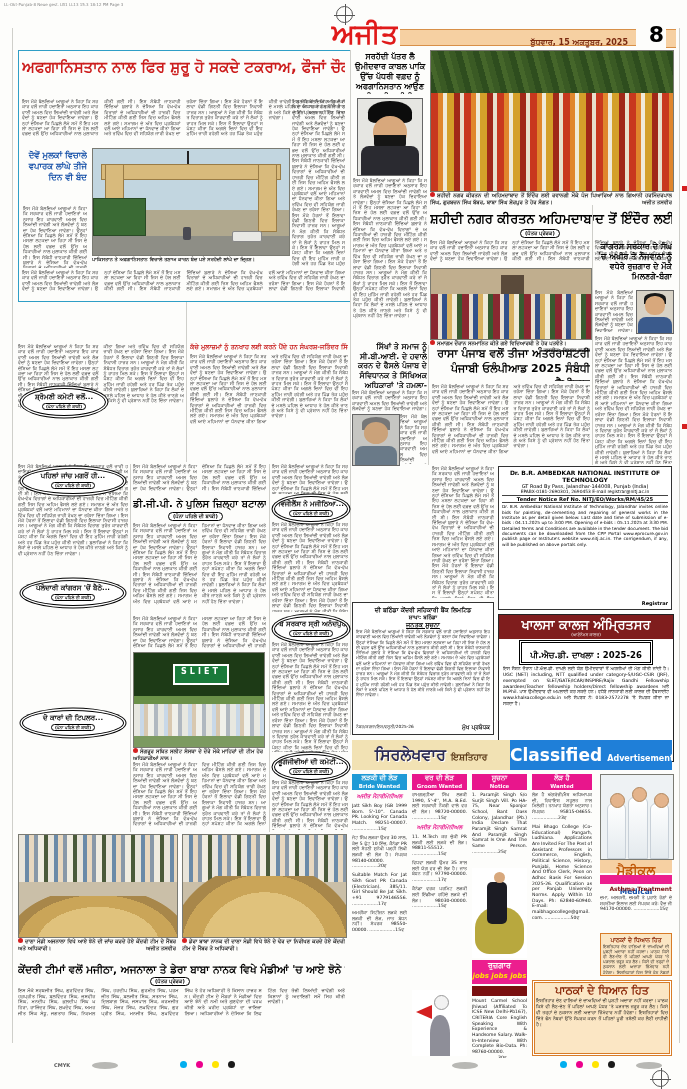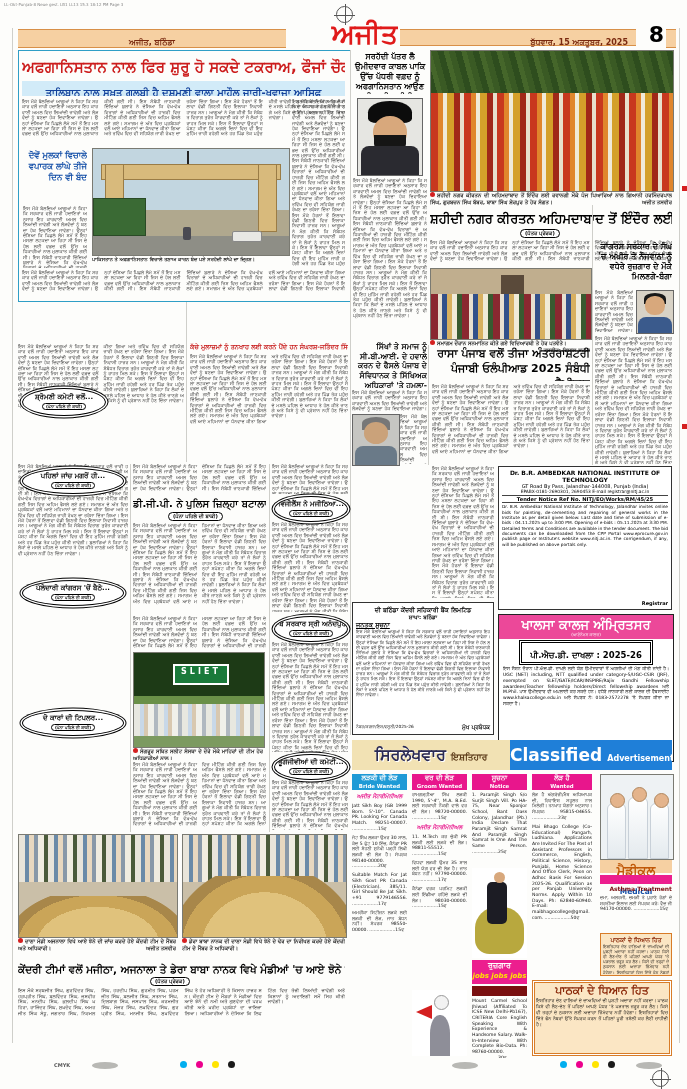--- a/index.html
+++ b/index.html
@@ -92,35 +92,29 @@
 <div class="page">
 
   <div class="abs" style="left:4px;top:2px;width:420px;height:7px;font-size:4px;color:#888;white-space:nowrap;overflow:hidden">LL-Okt-Punjab-8 Neue gest. LB1 LL13 15.3 18:12 PM Page 3</div>
   <div class="regcross" style="left:336px;top:6px"></div>
   <div class="regcross" style="left:652px;top:1070px"></div>
   <div class="vline" style="left:12px;top:28px;height:1015px"></div>
   <div class="vline" style="left:679px;top:28px;height:1015px"></div>
   <div class="abs" style="left:682px;top:186px;width:5px;height:5px;background:#d42020"></div>
   <div class="abs" style="left:682px;top:424px;width:5px;height:5px;background:#d42020"></div>
 
-  <div class="abs peach" style="left:18px;top:29px;width:268px;height:17px;text-align:center">
-    <span style="font-size:8px;font-weight:bold;color:#7a2a10;line-height:17px">ਅਜੀਤ, ਬਠਿੰਡਾ</span>
-  </div>
   <div class="hl nw" style="left:288px;top:18px;width:110px;height:32px;font-size:27px;color:#e01a1a;line-height:32px">ਅਜੀਤ</div>
   <div class="abs peach" style="left:400px;top:29px;width:236px;height:17px;text-align:right;padding-right:8px;box-sizing:border-box">
     <span style="font-size:8px;font-weight:bold;color:#7a2a10;line-height:17px">ਬੁੱਧਵਾਰ, 15 ਅਕਤੂਬਰ, 2025</span>
   </div>
   <div class="hl nw" style="left:640px;top:22px;width:24px;height:26px;font-size:22px;line-height:26px">8</div>
   <div class="abs peach" style="left:666px;top:29px;width:10px;height:17px"></div>
 
   <div class="abs" style="left:18px;top:50px;width:331px;height:250px;border:1.5px solid #2f9ec6"></div>
   <div class="hl nw" style="left:22px;top:57px;width:323px;height:21px;font-size:15px;line-height:21px;color:#cc1d1d">ਅਫਗਾਨਿਸਤਾਨ ਨਾਲ ਫਿਰ ਸ਼ੁਰੂ ਹੋ ਸਕਦੇ ਟਕਰਾਅ, ਫੌਜਾਂ ਚੌਕਸ-ਪਾਕਿ</div>
-  <div class="abs" style="left:22px;top:81px;width:323px;height:15px;background:#d2ebf8;text-align:center;overflow:hidden">
-    <span style="font-size:10px;font-weight:bold;color:#15439c;line-height:15px;white-space:nowrap">ਤਾਲਿਬਾਨ ਨਾਲ ਸਖ਼ਤ ਗਲਬੀ ਹੈ ਦੁਸ਼ਮਣੀ ਵਾਲਾ ਮਾਹੌਲ ਜਾਰੀ-ਖਵਾਜਾ ਆਸਿਫ</span>
-  </div>
   <div class="gk c4" style="left:22px;top:99px;width:323px;height:46px">ਇਸ ਮੌਕੇ ਬੋਲਦਿਆਂ ਆਗੂਆਂ ਨੇ ਕਿਹਾ ਕਿ ਸਰਕਾਰ ਵਲੋਂ ਜਾਰੀ ਹਦਾਇਤਾਂ ਅਨੁਸਾਰ ਇਹ ਕਾਰਵਾਈ ਅਮਲ ਵਿਚ ਲਿਆਂਦੀ ਜਾਵੇਗੀ ਅਤੇ ਲੋੜਵੰਦਾਂ ਨੂੰ ਬਣਦਾ ਹੱਕ ਦਿਵਾਇਆ ਜਾਵੇਗਾ। ਉਨ੍ਹਾਂ ਦੱਸਿਆ ਕਿ ਪਿਛਲੇ ਲੰਮੇ ਸਮੇਂ ਤੋਂ ਇਹ ਮਸਲਾ ਲਟਕਦਾ ਆ ਰਿਹਾ ਸੀ ਜਿਸ ਦੇ ਹੱਲ ਲਈ ਵਫ਼ਦ ਵਲੋਂ ਉੱਚ ਅਧਿਕਾਰੀਆਂ ਨਾਲ ਮੁਲਾਕਾਤ ਕੀਤੀ ਗਈ ਸੀ। ਇਸ ਸੰਬੰਧੀ ਜਾਣਕਾਰੀ ਦਿੰਦਿਆਂ ਬੁਲਾਰੇ ਨੇ ਦੱਸਿਆ ਕਿ ਵੱਖ-ਵੱਖ ਵਿਭਾਗਾਂ ਦੇ ਅਧਿਕਾਰੀਆਂ ਦੀ ਹਾਜ਼ਰੀ ਵਿਚ ਮੀਟਿੰਗ ਕੀਤੀ ਗਈ ਜਿਸ ਵਿਚ ਅਹਿਮ ਫੈਸਲੇ ਲਏ ਗਏ। ਸਮਾਗਮ ਦੇ ਅੰਤ ਵਿਚ ਪ੍ਰਬੰਧਕਾਂ ਵਲੋਂ ਆਏ ਮਹਿਮਾਨਾਂ ਦਾ ਧੰਨਵਾਦ ਕੀਤਾ ਗਿਆ ਅਤੇ ਭਵਿੱਖ ਵਿਚ ਵੀ ਸਹਿਯੋਗ ਜਾਰੀ ਰੱਖਣ ਦਾ ਭਰੋਸਾ ਦਿੱਤਾ ਗਿਆ। ਇਸ ਮੌਕੇ ਹੋਰਨਾਂ ਤੋਂ ਇਲਾਵਾ ਵੱਡੀ ਗਿਣਤੀ ਵਿਚ ਇਲਾਕਾ ਨਿਵਾਸੀ ਹਾਜ਼ਰ ਸਨ। ਆਗੂਆਂ ਨੇ ਮੰਗ ਕੀਤੀ ਕਿ ਸੰਬੰਧਤ ਵਿਭਾਗ ਤੁਰੰਤ ਕਾਰਵਾਈ ਕਰੇ ਤਾਂ ਜੋ ਲੋਕਾਂ ਨੂੰ ਰਾਹਤ ਮਿਲ ਸਕੇ। ਇਸ ਤੋਂ ਇਲਾਵਾ ਉਨ੍ਹਾਂ ਸਪੱਸ਼ਟ ਕੀਤਾ ਕਿ ਅਗਲੇ ਦਿਨਾਂ ਵਿਚ ਵੀ ਇਹ ਮੁਹਿੰਮ ਜਾਰੀ ਰਹੇਗੀ ਅਤੇ ਹਰ ਪਿੰਡ ਤੱਕ ਪਹੁੰਚ ਕੀਤੀ ਜਾਵੇਗੀ। ਬੁਲਾਰਿਆਂ ਨੇ ਕਿਹਾ ਕਿ ਲੋਕਾਂ ਦੇ ਮਸਲੇ ਪਹਿਲ ਦੇ ਆਧਾਰ ਤੇ ਹੱਲ ਕੀਤੇ ਜਾਣਗੇ ਅਤੇ ਕਿਸੇ ਨੂੰ ਵੀ ਪ੍ਰੇਸ਼ਾਨ ਨਹੀਂ ਹੋਣ ਦਿੱਤਾ ਜਾਵੇਗਾ।</div>
   <div class="hl" style="left:23px;top:150px;width:64px;height:52px;font-size:8.5px;line-height:1.3;color:#1550a8">ਦੋਵੇਂ ਮੁਲਕਾਂ ਵਿਚਾਲੇ ਵਪਾਰਕ ਲਾਂਘੇ ਤੀਜੇ ਦਿਨ ਵੀ ਬੰਦ</div>
   <div class="gk" style="left:23px;top:206px;width:64px;height:62px">ਇਸ ਮੌਕੇ ਬੋਲਦਿਆਂ ਆਗੂਆਂ ਨੇ ਕਿਹਾ ਕਿ ਸਰਕਾਰ ਵਲੋਂ ਜਾਰੀ ਹਦਾਇਤਾਂ ਅਨੁਸਾਰ ਇਹ ਕਾਰਵਾਈ ਅਮਲ ਵਿਚ ਲਿਆਂਦੀ ਜਾਵੇਗੀ ਅਤੇ ਲੋੜਵੰਦਾਂ ਨੂੰ ਬਣਦਾ ਹੱਕ ਦਿਵਾਇਆ ਜਾਵੇਗਾ। ਉਨ੍ਹਾਂ ਦੱਸਿਆ ਕਿ ਪਿਛਲੇ ਲੰਮੇ ਸਮੇਂ ਤੋਂ ਇਹ ਮਸਲਾ ਲਟਕਦਾ ਆ ਰਿਹਾ ਸੀ ਜਿਸ ਦੇ ਹੱਲ ਲਈ ਵਫ਼ਦ ਵਲੋਂ ਉੱਚ ਅਧਿਕਾਰੀਆਂ ਨਾਲ ਮੁਲਾਕਾਤ ਕੀਤੀ ਗਈ ਸੀ। ਇਸ ਸੰਬੰਧੀ ਜਾਣਕਾਰੀ ਦਿੰਦਿਆਂ ਬੁਲਾਰੇ ਨੇ ਦੱਸਿਆ ਕਿ ਵੱਖ-ਵੱਖ ਵਿਭਾਗਾਂ ਦੇ ਅਧਿਕਾਰੀਆਂ ਦੀ ਹਾਜ਼ਰੀ ਵਿਚ ਮੀਟਿੰਗ ਕੀਤੀ ਗਈ ਜਿਸ ਵਿਚ ਅਹਿਮ ਫੈਸਲੇ ਲਏ ਗਏ। ਸਮਾਗਮ ਦੇ ਅੰਤ ਵਿਚ ਪ੍ਰਬੰਧਕਾਂ ਵਲੋਂ ਆਏ ਮਹਿਮਾਨਾਂ ਦਾ ਧੰਨਵਾਦ ਕੀਤਾ ਗਿਆ ਅਤੇ ਭਵਿੱਖ ਵਿਚ ਵੀ ਸਹਿਯੋਗ ਜਾਰੀ ਰੱਖਣ ਦਾ ਭਰੋਸਾ ਦਿੱਤਾ ਗਿਆ। ਇਸ ਮੌਕੇ ਹੋਰਨਾਂ ਤੋਂ ਇਲਾਵਾ ਵੱਡੀ ਗਿਣਤੀ ਵਿਚ ਇਲਾਕਾ ਨਿਵਾਸੀ ਹਾਜ਼ਰ ਸਨ। ਆਗੂਆਂ ਨੇ ਮੰਗ ਕੀਤੀ ਕਿ ਸੰਬੰਧਤ ਵਿਭਾਗ ਤੁਰੰਤ ਕਾਰਵਾਈ ਕਰੇ ਤਾਂ ਜੋ ਲੋਕਾਂ ਨੂੰ ਰਾਹਤ ਮਿਲ ਸਕੇ। ਇਸ ਤੋਂ ਇਲਾਵਾ ਉਨ੍ਹਾਂ ਸਪੱਸ਼ਟ ਕੀਤਾ ਕਿ ਅਗਲੇ ਦਿਨਾਂ ਵਿਚ ਵੀ ਇਹ ਮੁਹਿੰਮ ਜਾਰੀ ਰਹੇਗੀ ਅਤੇ ਹਰ ਪਿੰਡ ਤੱਕ ਪਹੁੰਚ ਕੀਤੀ ਜਾਵੇਗੀ। ਬੁਲਾਰਿਆਂ ਨੇ ਕਿਹਾ ਕਿ ਲੋਕਾਂ ਦੇ ਮਸਲੇ ਪਹਿਲ ਦੇ ਆਧਾਰ ਤੇ ਹੱਲ ਕੀਤੇ ਜਾਣਗੇ ਅਤੇ ਕਿਸੇ ਨੂੰ ਵੀ ਪ੍ਰੇਸ਼ਾਨ ਨਹੀਂ ਹੋਣ ਦਿੱਤਾ ਜਾਵੇਗਾ।</div>
   <div class="photo gate" style="left:92px;top:148px;width:196px;height:106px">
     <div class="g-beam"></div>
     <div class="g-p1"></div>
     <div class="g-p2"></div>
     <div class="g-tarp"></div>
     <div class="g-flag"></div>
     <div class="g-car"></div>
@@ -226,21 +220,21 @@
   <div class="box" style="left:498px;top:466px;width:174px;height:144px;padding:3px;box-sizing:border-box">
     <div style="font-size:6px;font-weight:bold;text-align:center;line-height:1.1">Dr. B.R. AMBEDKAR NATIONAL INSTITUTE OF TECHNOLOGY</div>
     <div style="font-size:5px;text-align:center">GT Road By Pass, Jalandhar-144008, Punjab (India)</div>
     <div style="font-size:4.4px;text-align:center">EPABX-0181-2690301, 2690453 E-mail registrar@nitj.ac.in</div>
     <div style="font-size:5.2px;font-weight:bold;text-align:center;border-top:1px solid #444;border-bottom:1px solid #444;margin:1px 0">Tender Notice Ref No. NITJ/EO/Works/RM/45/25</div>
     <div style="font-size:4.3px;line-height:1.25;text-align:justify;height:96px;overflow:hidden">Dr. B.R. Ambedkar National Institute of Technology, Jalandhar invites online bids for painting, de-cementing and repairing of general works in the Institute as per detail given below: Last date and time of submission of e-bids : 04.11.2025 up to 3:00 PM. Opening of e-bids : 05.11.2025 at 3:30 PM. Detailed Terms and Conditions are available in the tender document. The bid documents can be downloaded from the CPP Portal www.eprocure.gov.in publish page or Institute's website www.nitj.ac.in. The corrigendum, if any, will be published on above portals only.</div>
     <div style="font-size:5px;font-weight:bold;text-align:right">Registrar</div>
   </div>
 
   <div class="khl" style="left:498px;top:614px;width:174px;height:146px">
-    <div style="background:#ec4899;color:#fff;text-align:center;padding:2px 2px">
+    <div style="background:#7f1d1d;color:#fff;text-align:center;padding:2px 2px">
       <div style="font-size:13px;font-weight:bold;line-height:15px">ਖਾਲਸਾ ਕਾਲਜ ਅੰਮ੍ਰਿਤਸਰ</div>
       <div style="font-size:4.2px">(ਆਟੋਨੋਮਸ ਕਾਲਜ)</div>
     </div>
     <div style="margin:3px 22px;border:1px solid #000;outline:1px solid #000;outline-offset:1px;text-align:center">
       <span style="font-size:8.5px;font-weight:bold;line-height:13px">ਪੀ.ਐਚ.ਡੀ. ਦਾਖਲਾ : 2025-26</span>
     </div>
     <div style="font-size:4.5px;line-height:1.3;text-align:justify;margin:2px 4px;height:74px;overflow:hidden">ਇਸ ਸੈਸ਼ਨ ਦੌਰਾਨ ਪੀ.ਐਚ.ਡੀ. ਦਾਖਲੇ ਲਈ ਯੋਗ ਉਮੀਦਵਾਰਾਂ ਤੋਂ ਅਰਜ਼ੀਆਂ ਦੀ ਮੰਗ ਕੀਤੀ ਜਾਂਦੀ ਹੈ। UGC (NET) including, NTT qualified under category-5/UGC-CSIR (JRF), exempted on SLET/GATE/ICAR/INSPIRE/Rajiv Gandhi Fellowship awardees/Teacher fellowship holders/Direct fellowship awardees ਅਤੇ M.Phil. ਪਾਸ ਉਮੀਦਵਾਰ ਵੀ ਅਪਲਾਈ ਕਰ ਸਕਦੇ ਹਨ। ਵਧੇਰੇ ਜਾਣਕਾਰੀ ਲਈ ਕਾਲਜ ਦੀ ਵੈੱਬਸਾਈਟ www.khalsacollege.edu.in ਅਤੇ ਸੰਪਰਕ ਨੰ: 0183-2572278 'ਤੇ ਸੰਪਰਕ ਕੀਤਾ ਜਾ ਸਕਦਾ ਹੈ।</div>
     <div style="background:#111;color:#fff;text-align:center;margin:0 10px">
       <span style="font-size:5.8px;font-weight:bold;line-height:9px">ਅਰਜ਼ੀਆਂ ਦੇਣ ਦੀ ਆਖਰੀ ਮਿਤੀ : 27th October, 2025</span>
     </div>
@@ -264,21 +258,21 @@
   <div class="gk" style="left:272px;top:642px;width:76px;height:110px">ਇਸ ਮੌਕੇ ਬੋਲਦਿਆਂ ਆਗੂਆਂ ਨੇ ਕਿਹਾ ਕਿ ਸਰਕਾਰ ਵਲੋਂ ਜਾਰੀ ਹਦਾਇਤਾਂ ਅਨੁਸਾਰ ਇਹ ਕਾਰਵਾਈ ਅਮਲ ਵਿਚ ਲਿਆਂਦੀ ਜਾਵੇਗੀ ਅਤੇ ਲੋੜਵੰਦਾਂ ਨੂੰ ਬਣਦਾ ਹੱਕ ਦਿਵਾਇਆ ਜਾਵੇਗਾ। ਉਨ੍ਹਾਂ ਦੱਸਿਆ ਕਿ ਪਿਛਲੇ ਲੰਮੇ ਸਮੇਂ ਤੋਂ ਇਹ ਮਸਲਾ ਲਟਕਦਾ ਆ ਰਿਹਾ ਸੀ ਜਿਸ ਦੇ ਹੱਲ ਲਈ ਵਫ਼ਦ ਵਲੋਂ ਉੱਚ ਅਧਿਕਾਰੀਆਂ ਨਾਲ ਮੁਲਾਕਾਤ ਕੀਤੀ ਗਈ ਸੀ। ਇਸ ਸੰਬੰਧੀ ਜਾਣਕਾਰੀ ਦਿੰਦਿਆਂ ਬੁਲਾਰੇ ਨੇ ਦੱਸਿਆ ਕਿ ਵੱਖ-ਵੱਖ ਵਿਭਾਗਾਂ ਦੇ ਅਧਿਕਾਰੀਆਂ ਦੀ ਹਾਜ਼ਰੀ ਵਿਚ ਮੀਟਿੰਗ ਕੀਤੀ ਗਈ ਜਿਸ ਵਿਚ ਅਹਿਮ ਫੈਸਲੇ ਲਏ ਗਏ। ਸਮਾਗਮ ਦੇ ਅੰਤ ਵਿਚ ਪ੍ਰਬੰਧਕਾਂ ਵਲੋਂ ਆਏ ਮਹਿਮਾਨਾਂ ਦਾ ਧੰਨਵਾਦ ਕੀਤਾ ਗਿਆ ਅਤੇ ਭਵਿੱਖ ਵਿਚ ਵੀ ਸਹਿਯੋਗ ਜਾਰੀ ਰੱਖਣ ਦਾ ਭਰੋਸਾ ਦਿੱਤਾ ਗਿਆ। ਇਸ ਮੌਕੇ ਹੋਰਨਾਂ ਤੋਂ ਇਲਾਵਾ ਵੱਡੀ ਗਿਣਤੀ ਵਿਚ ਇਲਾਕਾ ਨਿਵਾਸੀ ਹਾਜ਼ਰ ਸਨ। ਆਗੂਆਂ ਨੇ ਮੰਗ ਕੀਤੀ ਕਿ ਸੰਬੰਧਤ ਵਿਭਾਗ ਤੁਰੰਤ ਕਾਰਵਾਈ ਕਰੇ ਤਾਂ ਜੋ ਲੋਕਾਂ ਨੂੰ ਰਾਹਤ ਮਿਲ ਸਕੇ। ਇਸ ਤੋਂ ਇਲਾਵਾ ਉਨ੍ਹਾਂ ਸਪੱਸ਼ਟ ਕੀਤਾ ਕਿ ਅਗਲੇ ਦਿਨਾਂ ਵਿਚ ਵੀ ਇਹ ਮੁਹਿੰਮ ਜਾਰੀ ਰਹੇਗੀ ਅਤੇ ਹਰ ਪਿੰਡ ਤੱਕ ਪਹੁੰਚ ਕੀਤੀ ਜਾਵੇਗੀ। ਬੁਲਾਰਿਆਂ ਨੇ ਕਿਹਾ ਕਿ ਲੋਕਾਂ ਦੇ ਮਸਲੇ ਪਹਿਲ ਦੇ ਆਧਾਰ ਤੇ ਹੱਲ ਕੀਤੇ ਜਾਣਗੇ ਅਤੇ ਕਿਸੇ ਨੂੰ ਵੀ ਪ੍ਰੇਸ਼ਾਨ ਨਹੀਂ ਹੋਣ ਦਿੱਤਾ ਜਾਵੇਗਾ।</div>
   <div class="oval" style="left:274px;top:754px;width:72px;height:24px">
     <span class="jmain">ਭੂਗੋਜੀਵੀਆਂ ਦੀ ਕਮੇਟੀ...</span>
     <span class="jtag">(ਪੰਨਾ ਪਹਿਲੇ ਦੀ ਬਾਕੀ)</span>
   </div>
   <div class="gk" style="left:272px;top:780px;width:76px;height:50px">ਇਸ ਮੌਕੇ ਬੋਲਦਿਆਂ ਆਗੂਆਂ ਨੇ ਕਿਹਾ ਕਿ ਸਰਕਾਰ ਵਲੋਂ ਜਾਰੀ ਹਦਾਇਤਾਂ ਅਨੁਸਾਰ ਇਹ ਕਾਰਵਾਈ ਅਮਲ ਵਿਚ ਲਿਆਂਦੀ ਜਾਵੇਗੀ ਅਤੇ ਲੋੜਵੰਦਾਂ ਨੂੰ ਬਣਦਾ ਹੱਕ ਦਿਵਾਇਆ ਜਾਵੇਗਾ। ਉਨ੍ਹਾਂ ਦੱਸਿਆ ਕਿ ਪਿਛਲੇ ਲੰਮੇ ਸਮੇਂ ਤੋਂ ਇਹ ਮਸਲਾ ਲਟਕਦਾ ਆ ਰਿਹਾ ਸੀ ਜਿਸ ਦੇ ਹੱਲ ਲਈ ਵਫ਼ਦ ਵਲੋਂ ਉੱਚ ਅਧਿਕਾਰੀਆਂ ਨਾਲ ਮੁਲਾਕਾਤ ਕੀਤੀ ਗਈ ਸੀ। ਇਸ ਸੰਬੰਧੀ ਜਾਣਕਾਰੀ ਦਿੰਦਿਆਂ ਬੁਲਾਰੇ ਨੇ ਦੱਸਿਆ ਕਿ ਵੱਖ-ਵੱਖ ਵਿਭਾਗਾਂ ਦੇ ਅਧਿਕਾਰੀਆਂ ਦੀ ਹਾਜ਼ਰੀ ਵਿਚ ਮੀਟਿੰਗ ਕੀਤੀ ਗਈ ਜਿਸ ਵਿਚ ਅਹਿਮ ਫੈਸਲੇ ਲਏ ਗਏ। ਸਮਾਗਮ ਦੇ ਅੰਤ ਵਿਚ ਪ੍ਰਬੰਧਕਾਂ ਵਲੋਂ ਆਏ ਮਹਿਮਾਨਾਂ ਦਾ ਧੰਨਵਾਦ ਕੀਤਾ ਗਿਆ ਅਤੇ ਭਵਿੱਖ ਵਿਚ ਵੀ ਸਹਿਯੋਗ ਜਾਰੀ ਰੱਖਣ ਦਾ ਭਰੋਸਾ ਦਿੱਤਾ ਗਿਆ। ਇਸ ਮੌਕੇ ਹੋਰਨਾਂ ਤੋਂ ਇਲਾਵਾ ਵੱਡੀ ਗਿਣਤੀ ਵਿਚ ਇਲਾਕਾ ਨਿਵਾਸੀ ਹਾਜ਼ਰ ਸਨ। ਆਗੂਆਂ ਨੇ ਮੰਗ ਕੀਤੀ ਕਿ ਸੰਬੰਧਤ ਵਿਭਾਗ ਤੁਰੰਤ ਕਾਰਵਾਈ ਕਰੇ ਤਾਂ ਜੋ ਲੋਕਾਂ ਨੂੰ ਰਾਹਤ ਮਿਲ ਸਕੇ। ਇਸ ਤੋਂ ਇਲਾਵਾ ਉਨ੍ਹਾਂ ਸਪੱਸ਼ਟ ਕੀਤਾ ਕਿ ਅਗਲੇ ਦਿਨਾਂ ਵਿਚ ਵੀ ਇਹ ਮੁਹਿੰਮ ਜਾਰੀ ਰਹੇਗੀ ਅਤੇ ਹਰ ਪਿੰਡ ਤੱਕ ਪਹੁੰਚ ਕੀਤੀ ਜਾਵੇਗੀ। ਬੁਲਾਰਿਆਂ ਨੇ ਕਿਹਾ ਕਿ ਲੋਕਾਂ ਦੇ ਮਸਲੇ ਪਹਿਲ ਦੇ ਆਧਾਰ ਤੇ ਹੱਲ ਕੀਤੇ ਜਾਣਗੇ ਅਤੇ ਕਿਸੇ ਨੂੰ ਵੀ ਪ੍ਰੇਸ਼ਾਨ ਨਹੀਂ ਹੋਣ ਦਿੱਤਾ ਜਾਵੇਗਾ।</div>
 
   <div class="box" style="left:352px;top:602px;width:142px;height:133px;padding:3px;box-sizing:border-box">
     <div style="font-size:6.2px;font-weight:bold;text-align:center">ਦੀ ਬਠਿੰਡਾ ਕੇਂਦਰੀ ਸਹਿਕਾਰੀ ਬੈਂਕ ਲਿਮਟਿਡ</div>
     <div style="font-size:5.5px;font-weight:bold;text-align:center">ਸ਼ਾਖਾ: ਬਠਿੰਡਾ</div>
-    <div style="font-size:6.5px;font-weight:bold;text-decoration:underline">ਜਨਤਕ ਸੂਚਨਾ</div>
+    <div style="font-size:6.5px;font-weight:bold;text-align:center;text-decoration:underline">ਜਨਤਕ ਸੂਚਨਾ</div>
     <div style="font-size:4.2px;line-height:1.25;text-align:justify;height:95px;overflow:hidden;word-break:break-all">ਇਸ ਮੌਕੇ ਬੋਲਦਿਆਂ ਆਗੂਆਂ ਨੇ ਕਿਹਾ ਕਿ ਸਰਕਾਰ ਵਲੋਂ ਜਾਰੀ ਹਦਾਇਤਾਂ ਅਨੁਸਾਰ ਇਹ ਕਾਰਵਾਈ ਅਮਲ ਵਿਚ ਲਿਆਂਦੀ ਜਾਵੇਗੀ ਅਤੇ ਲੋੜਵੰਦਾਂ ਨੂੰ ਬਣਦਾ ਹੱਕ ਦਿਵਾਇਆ ਜਾਵੇਗਾ। ਉਨ੍ਹਾਂ ਦੱਸਿਆ ਕਿ ਪਿਛਲੇ ਲੰਮੇ ਸਮੇਂ ਤੋਂ ਇਹ ਮਸਲਾ ਲਟਕਦਾ ਆ ਰਿਹਾ ਸੀ ਜਿਸ ਦੇ ਹੱਲ ਲਈ ਵਫ਼ਦ ਵਲੋਂ ਉੱਚ ਅਧਿਕਾਰੀਆਂ ਨਾਲ ਮੁਲਾਕਾਤ ਕੀਤੀ ਗਈ ਸੀ। ਇਸ ਸੰਬੰਧੀ ਜਾਣਕਾਰੀ ਦਿੰਦਿਆਂ ਬੁਲਾਰੇ ਨੇ ਦੱਸਿਆ ਕਿ ਵੱਖ-ਵੱਖ ਵਿਭਾਗਾਂ ਦੇ ਅਧਿਕਾਰੀਆਂ ਦੀ ਹਾਜ਼ਰੀ ਵਿਚ ਮੀਟਿੰਗ ਕੀਤੀ ਗਈ ਜਿਸ ਵਿਚ ਅਹਿਮ ਫੈਸਲੇ ਲਏ ਗਏ। ਸਮਾਗਮ ਦੇ ਅੰਤ ਵਿਚ ਪ੍ਰਬੰਧਕਾਂ ਵਲੋਂ ਆਏ ਮਹਿਮਾਨਾਂ ਦਾ ਧੰਨਵਾਦ ਕੀਤਾ ਗਿਆ ਅਤੇ ਭਵਿੱਖ ਵਿਚ ਵੀ ਸਹਿਯੋਗ ਜਾਰੀ ਰੱਖਣ ਦਾ ਭਰੋਸਾ ਦਿੱਤਾ ਗਿਆ। ਇਸ ਮੌਕੇ ਹੋਰਨਾਂ ਤੋਂ ਇਲਾਵਾ ਵੱਡੀ ਗਿਣਤੀ ਵਿਚ ਇਲਾਕਾ ਨਿਵਾਸੀ ਹਾਜ਼ਰ ਸਨ। ਆਗੂਆਂ ਨੇ ਮੰਗ ਕੀਤੀ ਕਿ ਸੰਬੰਧਤ ਵਿਭਾਗ ਤੁਰੰਤ ਕਾਰਵਾਈ ਕਰੇ ਤਾਂ ਜੋ ਲੋਕਾਂ ਨੂੰ ਰਾਹਤ ਮਿਲ ਸਕੇ। ਇਸ ਤੋਂ ਇਲਾਵਾ ਉਨ੍ਹਾਂ ਸਪੱਸ਼ਟ ਕੀਤਾ ਕਿ ਅਗਲੇ ਦਿਨਾਂ ਵਿਚ ਵੀ ਇਹ ਮੁਹਿੰਮ ਜਾਰੀ ਰਹੇਗੀ ਅਤੇ ਹਰ ਪਿੰਡ ਤੱਕ ਪਹੁੰਚ ਕੀਤੀ ਜਾਵੇਗੀ। ਬੁਲਾਰਿਆਂ ਨੇ ਕਿਹਾ ਕਿ ਲੋਕਾਂ ਦੇ ਮਸਲੇ ਪਹਿਲ ਦੇ ਆਧਾਰ ਤੇ ਹੱਲ ਕੀਤੇ ਜਾਣਗੇ ਅਤੇ ਕਿਸੇ ਨੂੰ ਵੀ ਪ੍ਰੇਸ਼ਾਨ ਨਹੀਂ ਹੋਣ ਦਿੱਤਾ ਜਾਵੇਗਾ।</div>
     <div style="display:flex;justify-content:space-between">
       <span style="font-size:4.3px">ਨੰਬਰ/ਕਰਜ਼ਾ/ਇਸ਼/ਵਸੂਲੀ/2025-26</span>
       <span style="font-size:5.8px;font-weight:bold">ਮੁੱਖ ਪ੍ਰਬੰਧਕ</span>
     </div>
   </div>
 
   <div class="abs" style="left:352px;top:740px;width:320px;height:30px;display:flex">
     <div style="background:#f2e2b4;width:158px;height:30px;text-align:center;overflow:hidden;white-space:nowrap">
       <span style="font-size:16px;font-weight:bold;color:#2a2a55;line-height:30px;text-shadow:1px 1px 0 #fff">ਸਿਰਲੇਖਵਾਰ</span>

